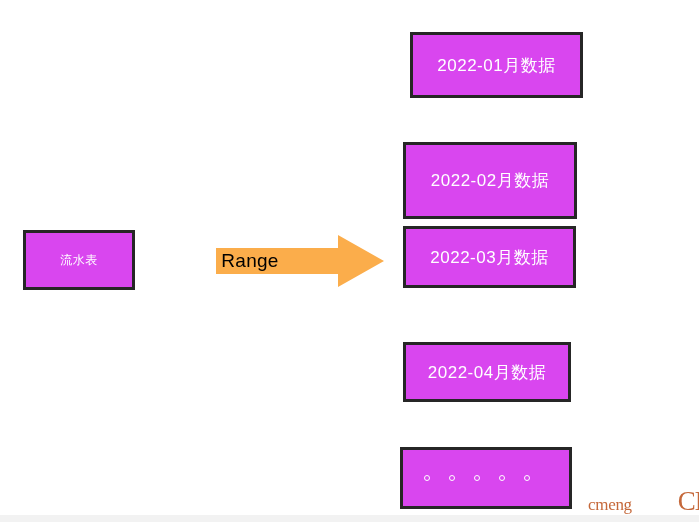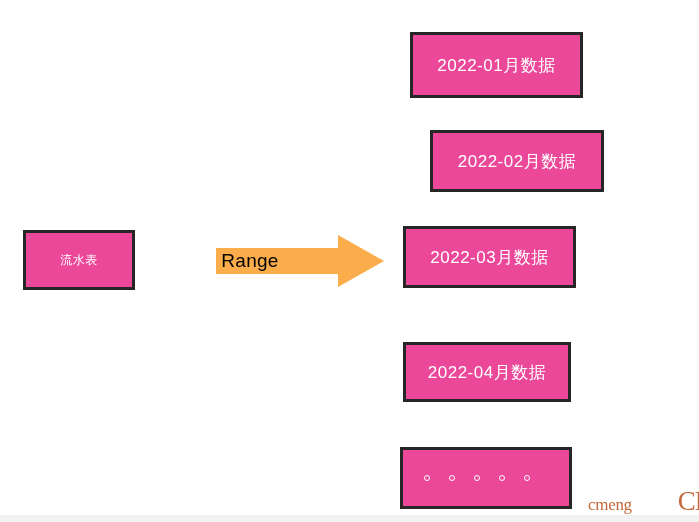--- a/index.html
+++ b/index.html
@@ -21,21 +21,21 @@
     top: 0;
     width: 699px;
     height: 522px;
     background: #ffffff;
   }
 
   
   .node {
     position: absolute;
     box-sizing: border-box;
-    background: #ec4899;
+    background: #d946ef;
     border: 3px solid #262626;
     display: flex;
     align-items: center;
     justify-content: center;
     color: #ffffff;
     font-size: 17px;
     letter-spacing: 0.5px;
     white-space: nowrap;
   }
 
@@ -48,21 +48,21 @@
   #source-node {
     left: 23px;
     top: 230px;
     width: 112px;
     height: 60px;
     font-size: 12px;
   }
 
   
   #part-0 { left: 410px; top: 32px;  width: 173px; height: 66px; }
-  #part-1 { left: 403px; top: 130px; width: 174px; height: 62px; margin-left: 27px; }
+  #part-1 { left: 403px; top: 142px; width: 174px; height: 77px; }
   #part-2 { left: 403px; top: 226px; width: 173px; height: 62px; }
   #part-3 { left: 403px; top: 342px; width: 168px; height: 60px; }
   #part-4 { left: 400px; top: 447px; width: 172px; height: 62px; }
 
   
   .dots-row {
     display: flex;
     align-items: center;
     gap: 19px;
     margin-left: -18px;

